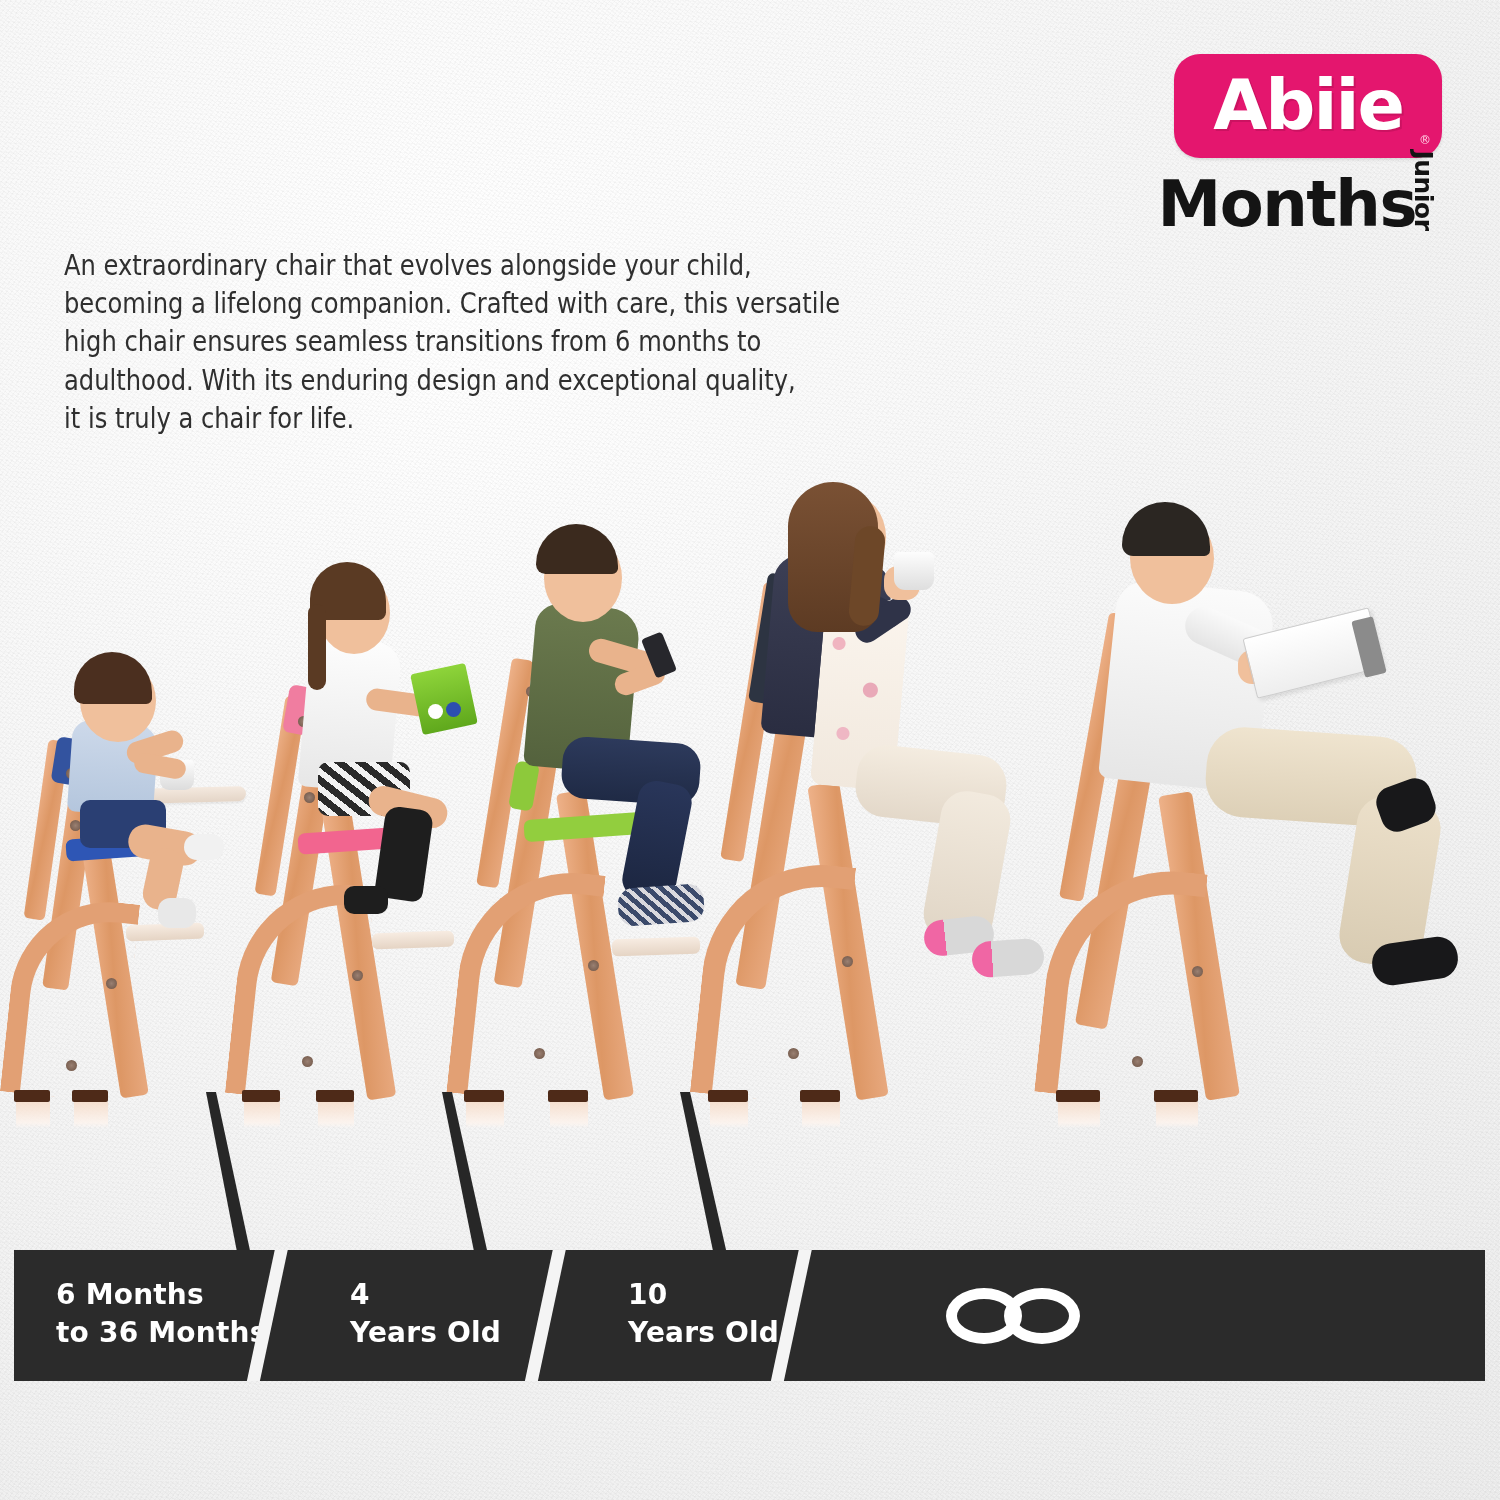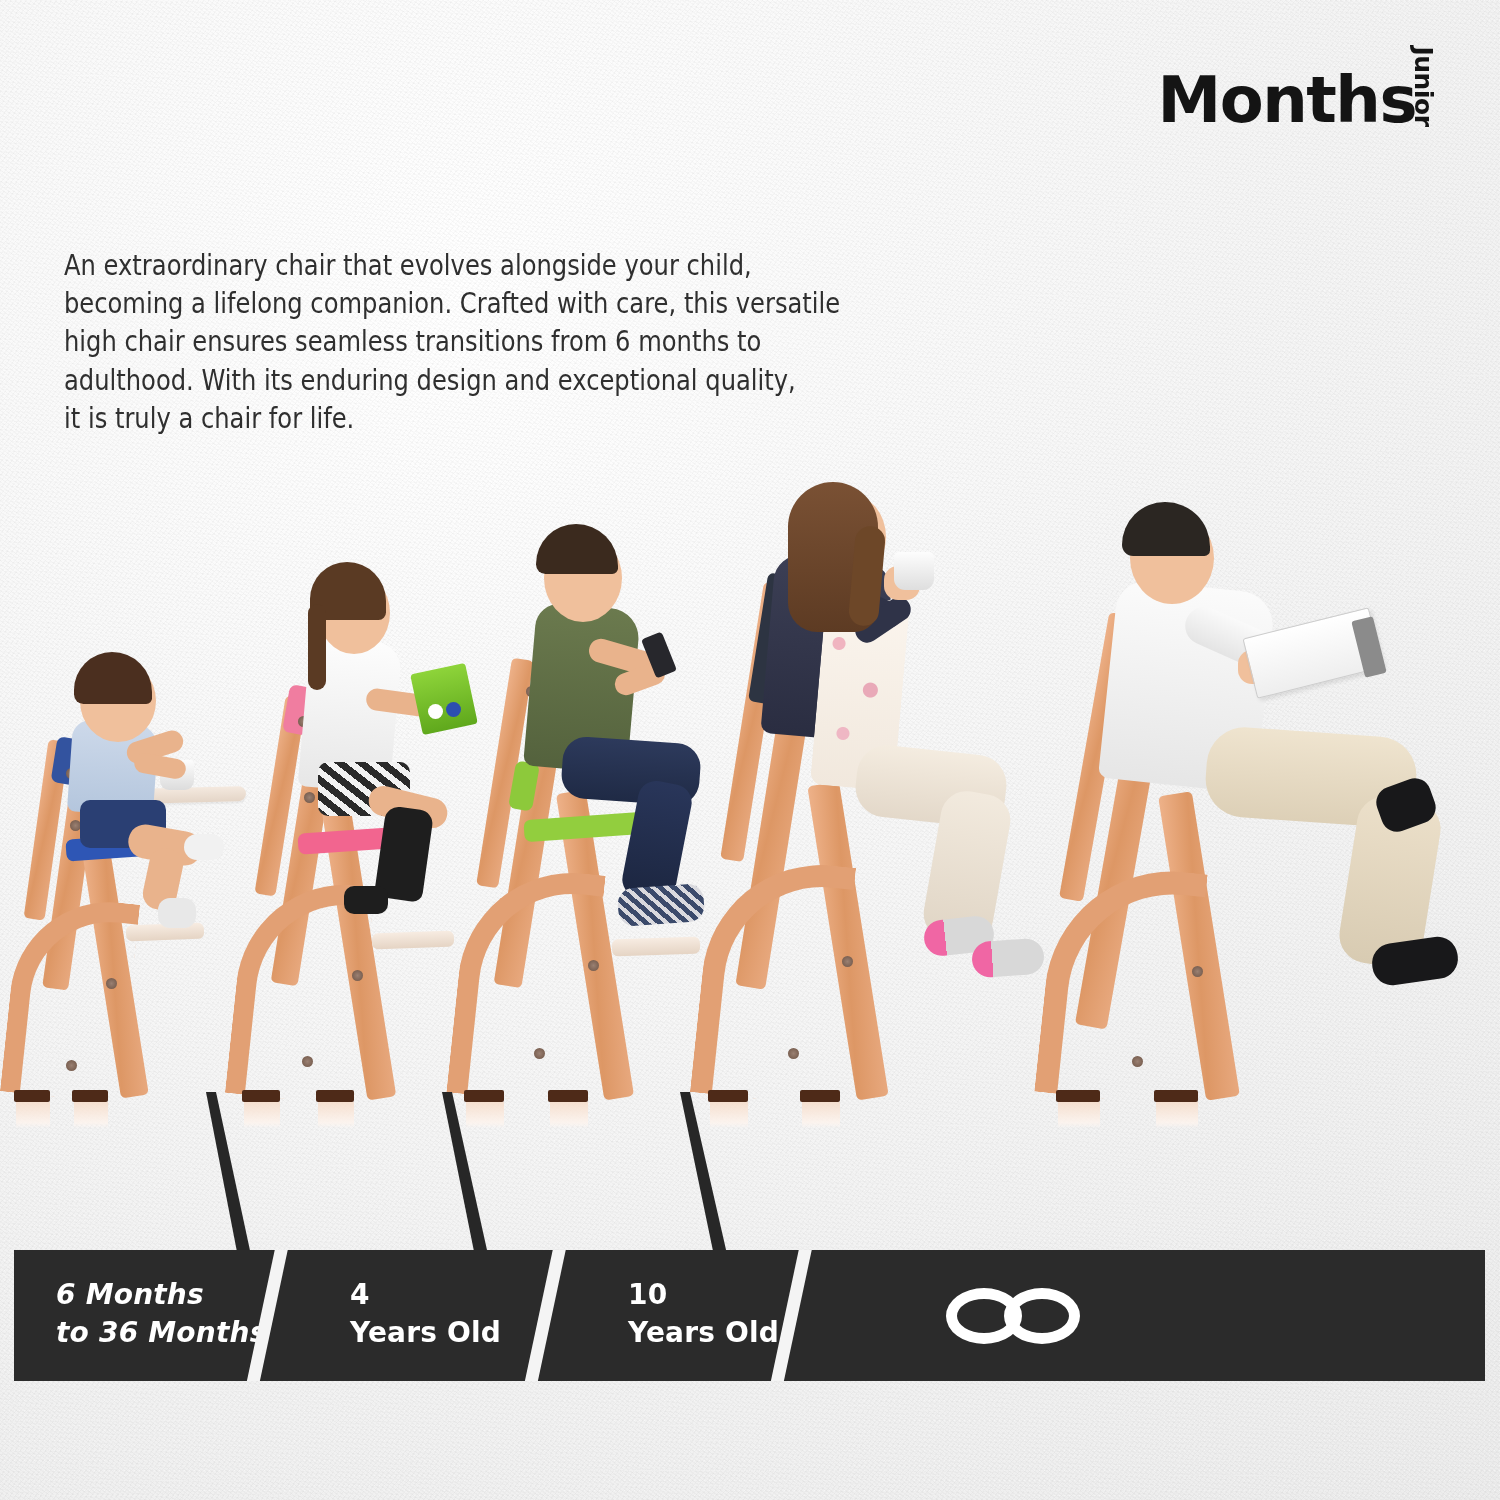--- a/index.html
+++ b/index.html
@@ -203,20 +203,24 @@
 
   <div class="blurb">
     <p>An extraordinary chair that evolves alongside your child,</p>
     <p>becoming a lifelong companion. Crafted with care, this versatile</p>
     <p>high chair ensures seamless transitions from 6 months to</p>
     <p>adulthood. With its enduring design and exceptional quality,</p>
     <p>it is truly a chair for life.</p>
   </div>
 
   <div class="logo">
+    <div class="logo-badge">
+      <div class="logo-word">Abiie</div>
+      <div class="logo-reg">®</div>
+    </div>
     <div class="logo-sub">
       <div class="logo-beyond">Months</div>
       <div class="logo-junior">Junior</div>
     </div>
   </div>
 
   <div class="scene">
 
     <div class="figure" style="left:8px; width:260px; height:620px;">
 
@@ -381,21 +385,21 @@
   </div>
 
   <svg class="connectors" viewBox="0 0 1500 1500">
     <path d="M 216,1092 L 278,1381 L 262,1381 L 206,1092 Z" fill="#272727"></path>
     <path d="M 452,1092 L 516,1381 L 500,1381 L 442,1092 Z" fill="#272727"></path>
     <path d="M 690,1092 L 756,1381 L 740,1381 L 680,1092 Z" fill="#272727"></path>
   </svg>
 
   <div class="agebar">
 
-    <div class="age-cell" style="left:0; width:262px;font-style:italic;">
+    <div class="age-cell" style="left:0; width:262px;">
       <div class="age-text" style="left:42px; top:26px;">6 Months</div>
       <div class="age-text" style="left:42px; top:64px;">to 36 Months</div>
     </div>
 
     <div class="divider" style="left:262px; transform:skewX(-12deg);"></div>
 
     <div class="age-cell" style="left:300px; width:244px;">
       <div class="age-text" style="left:36px; top:26px;">4</div>
       <div class="age-text" style="left:36px; top:64px;">Years Old</div>
     </div>

